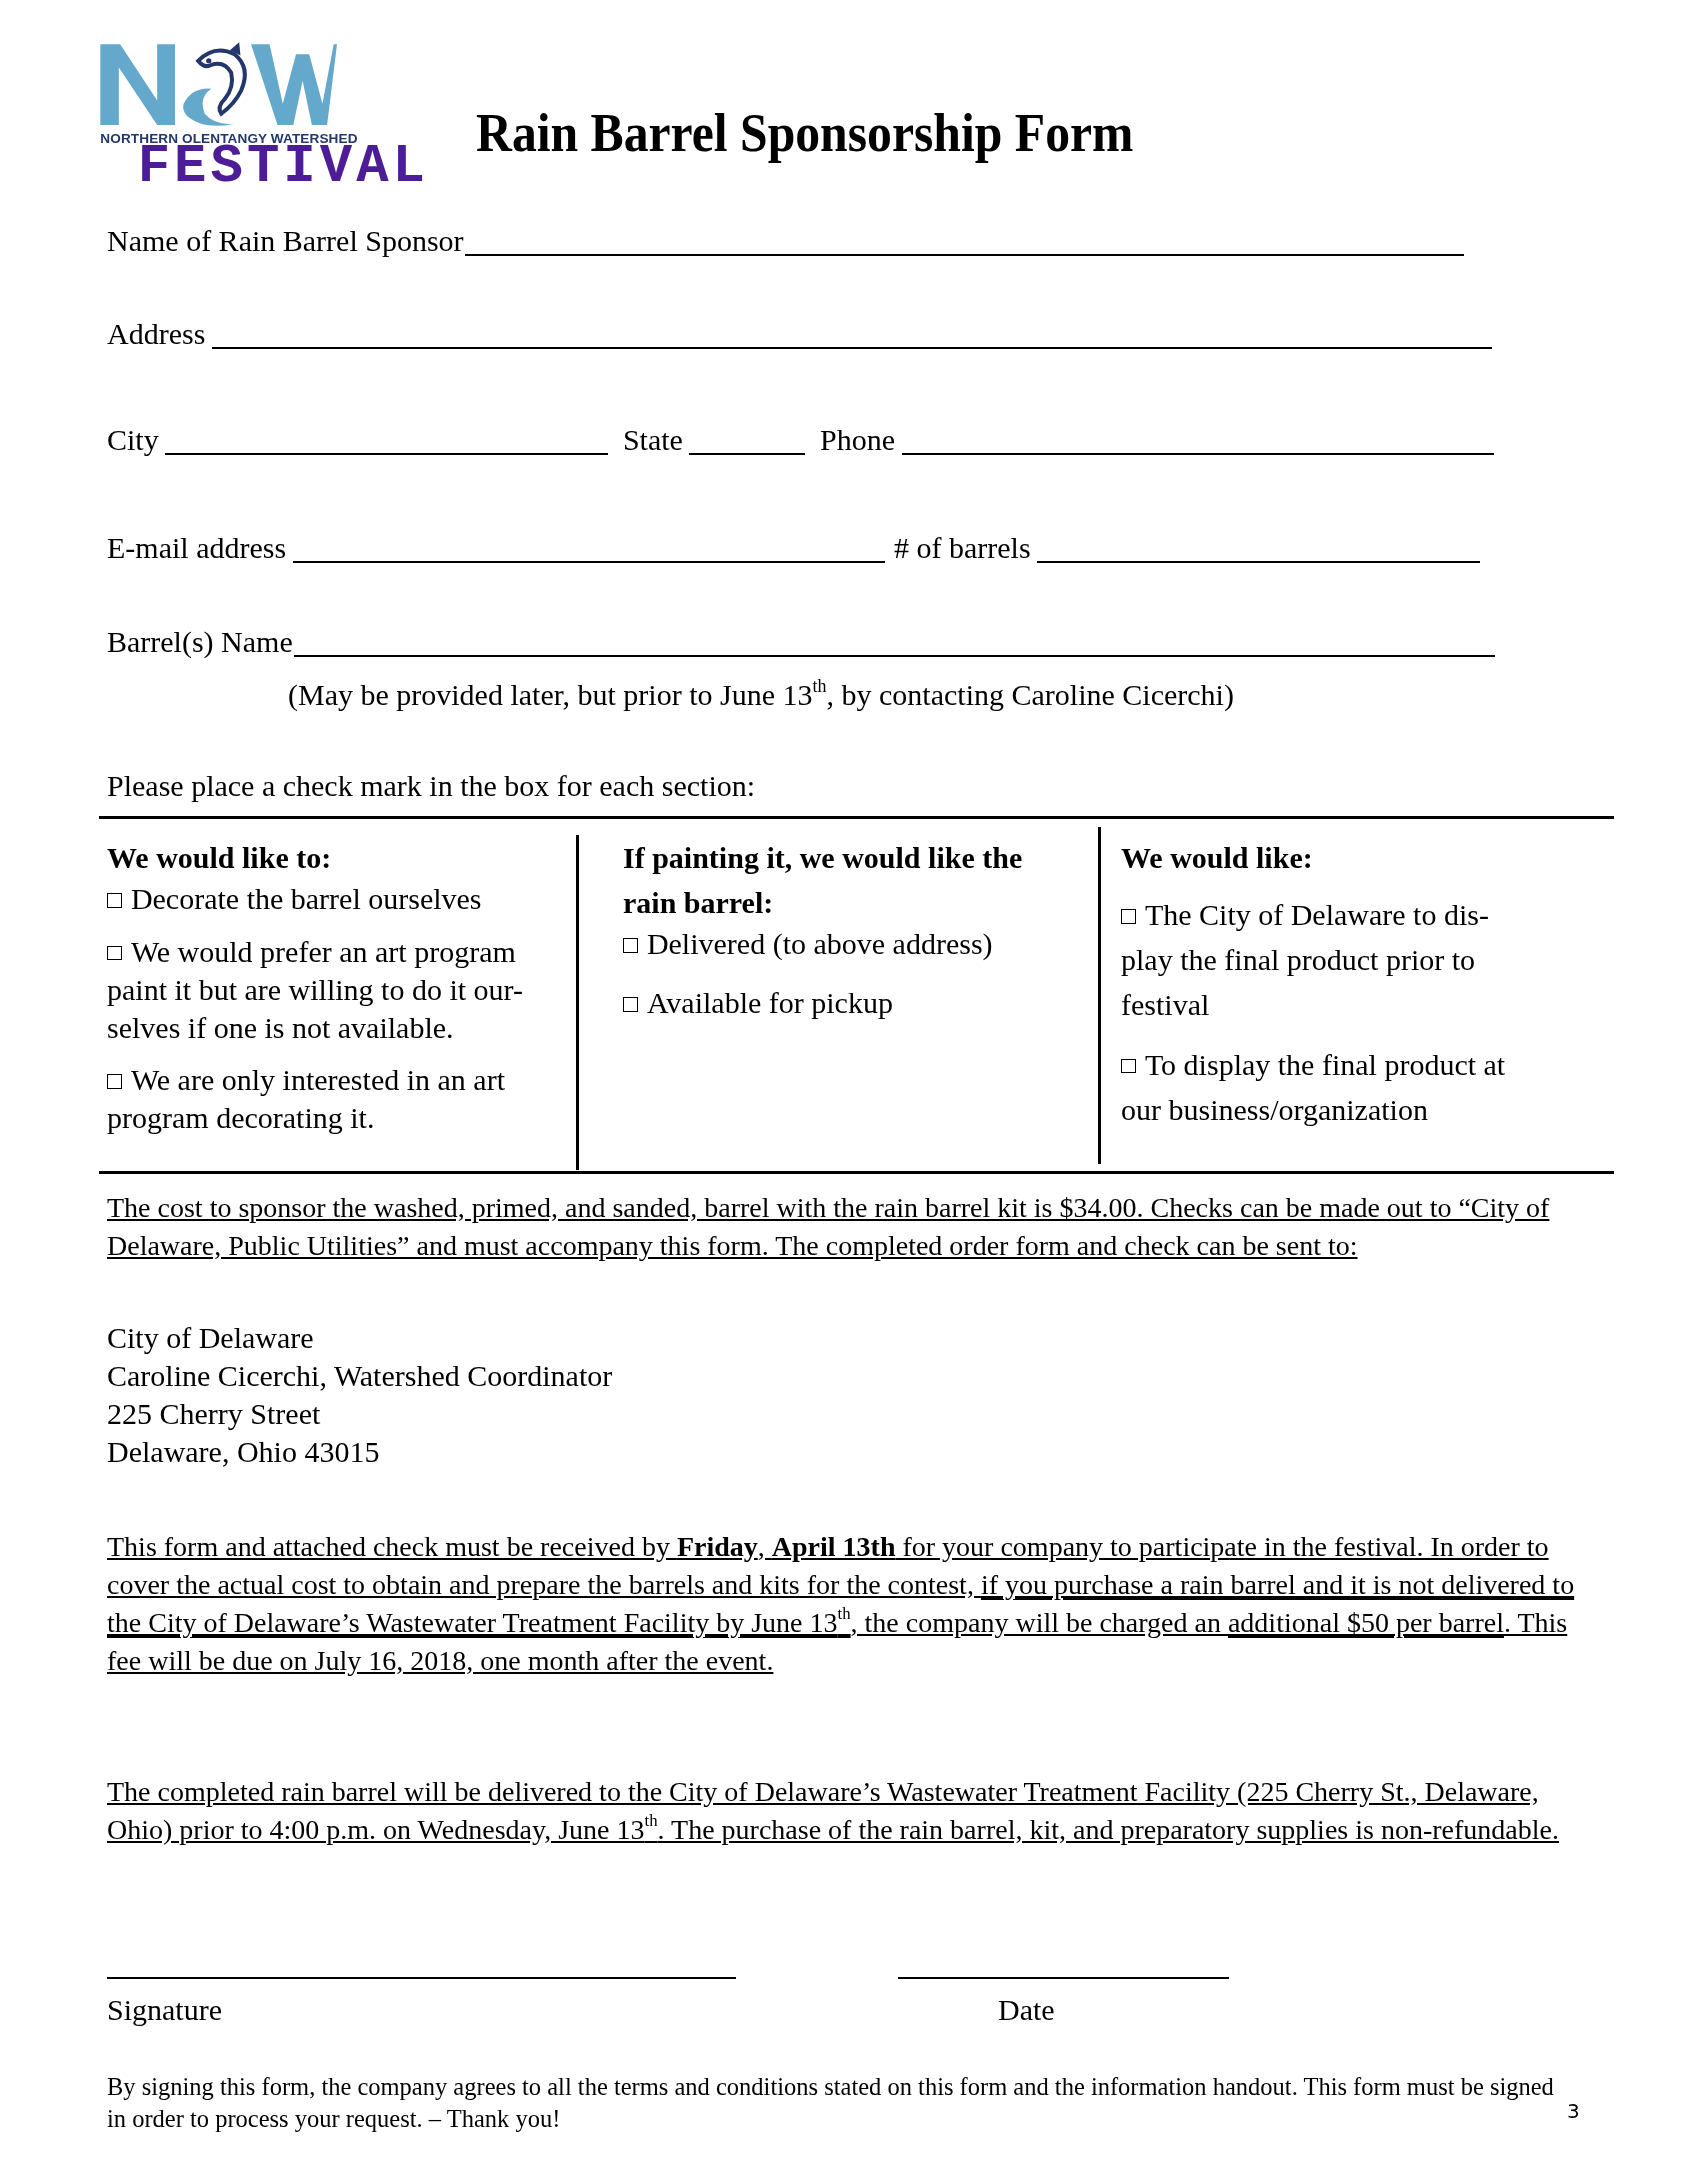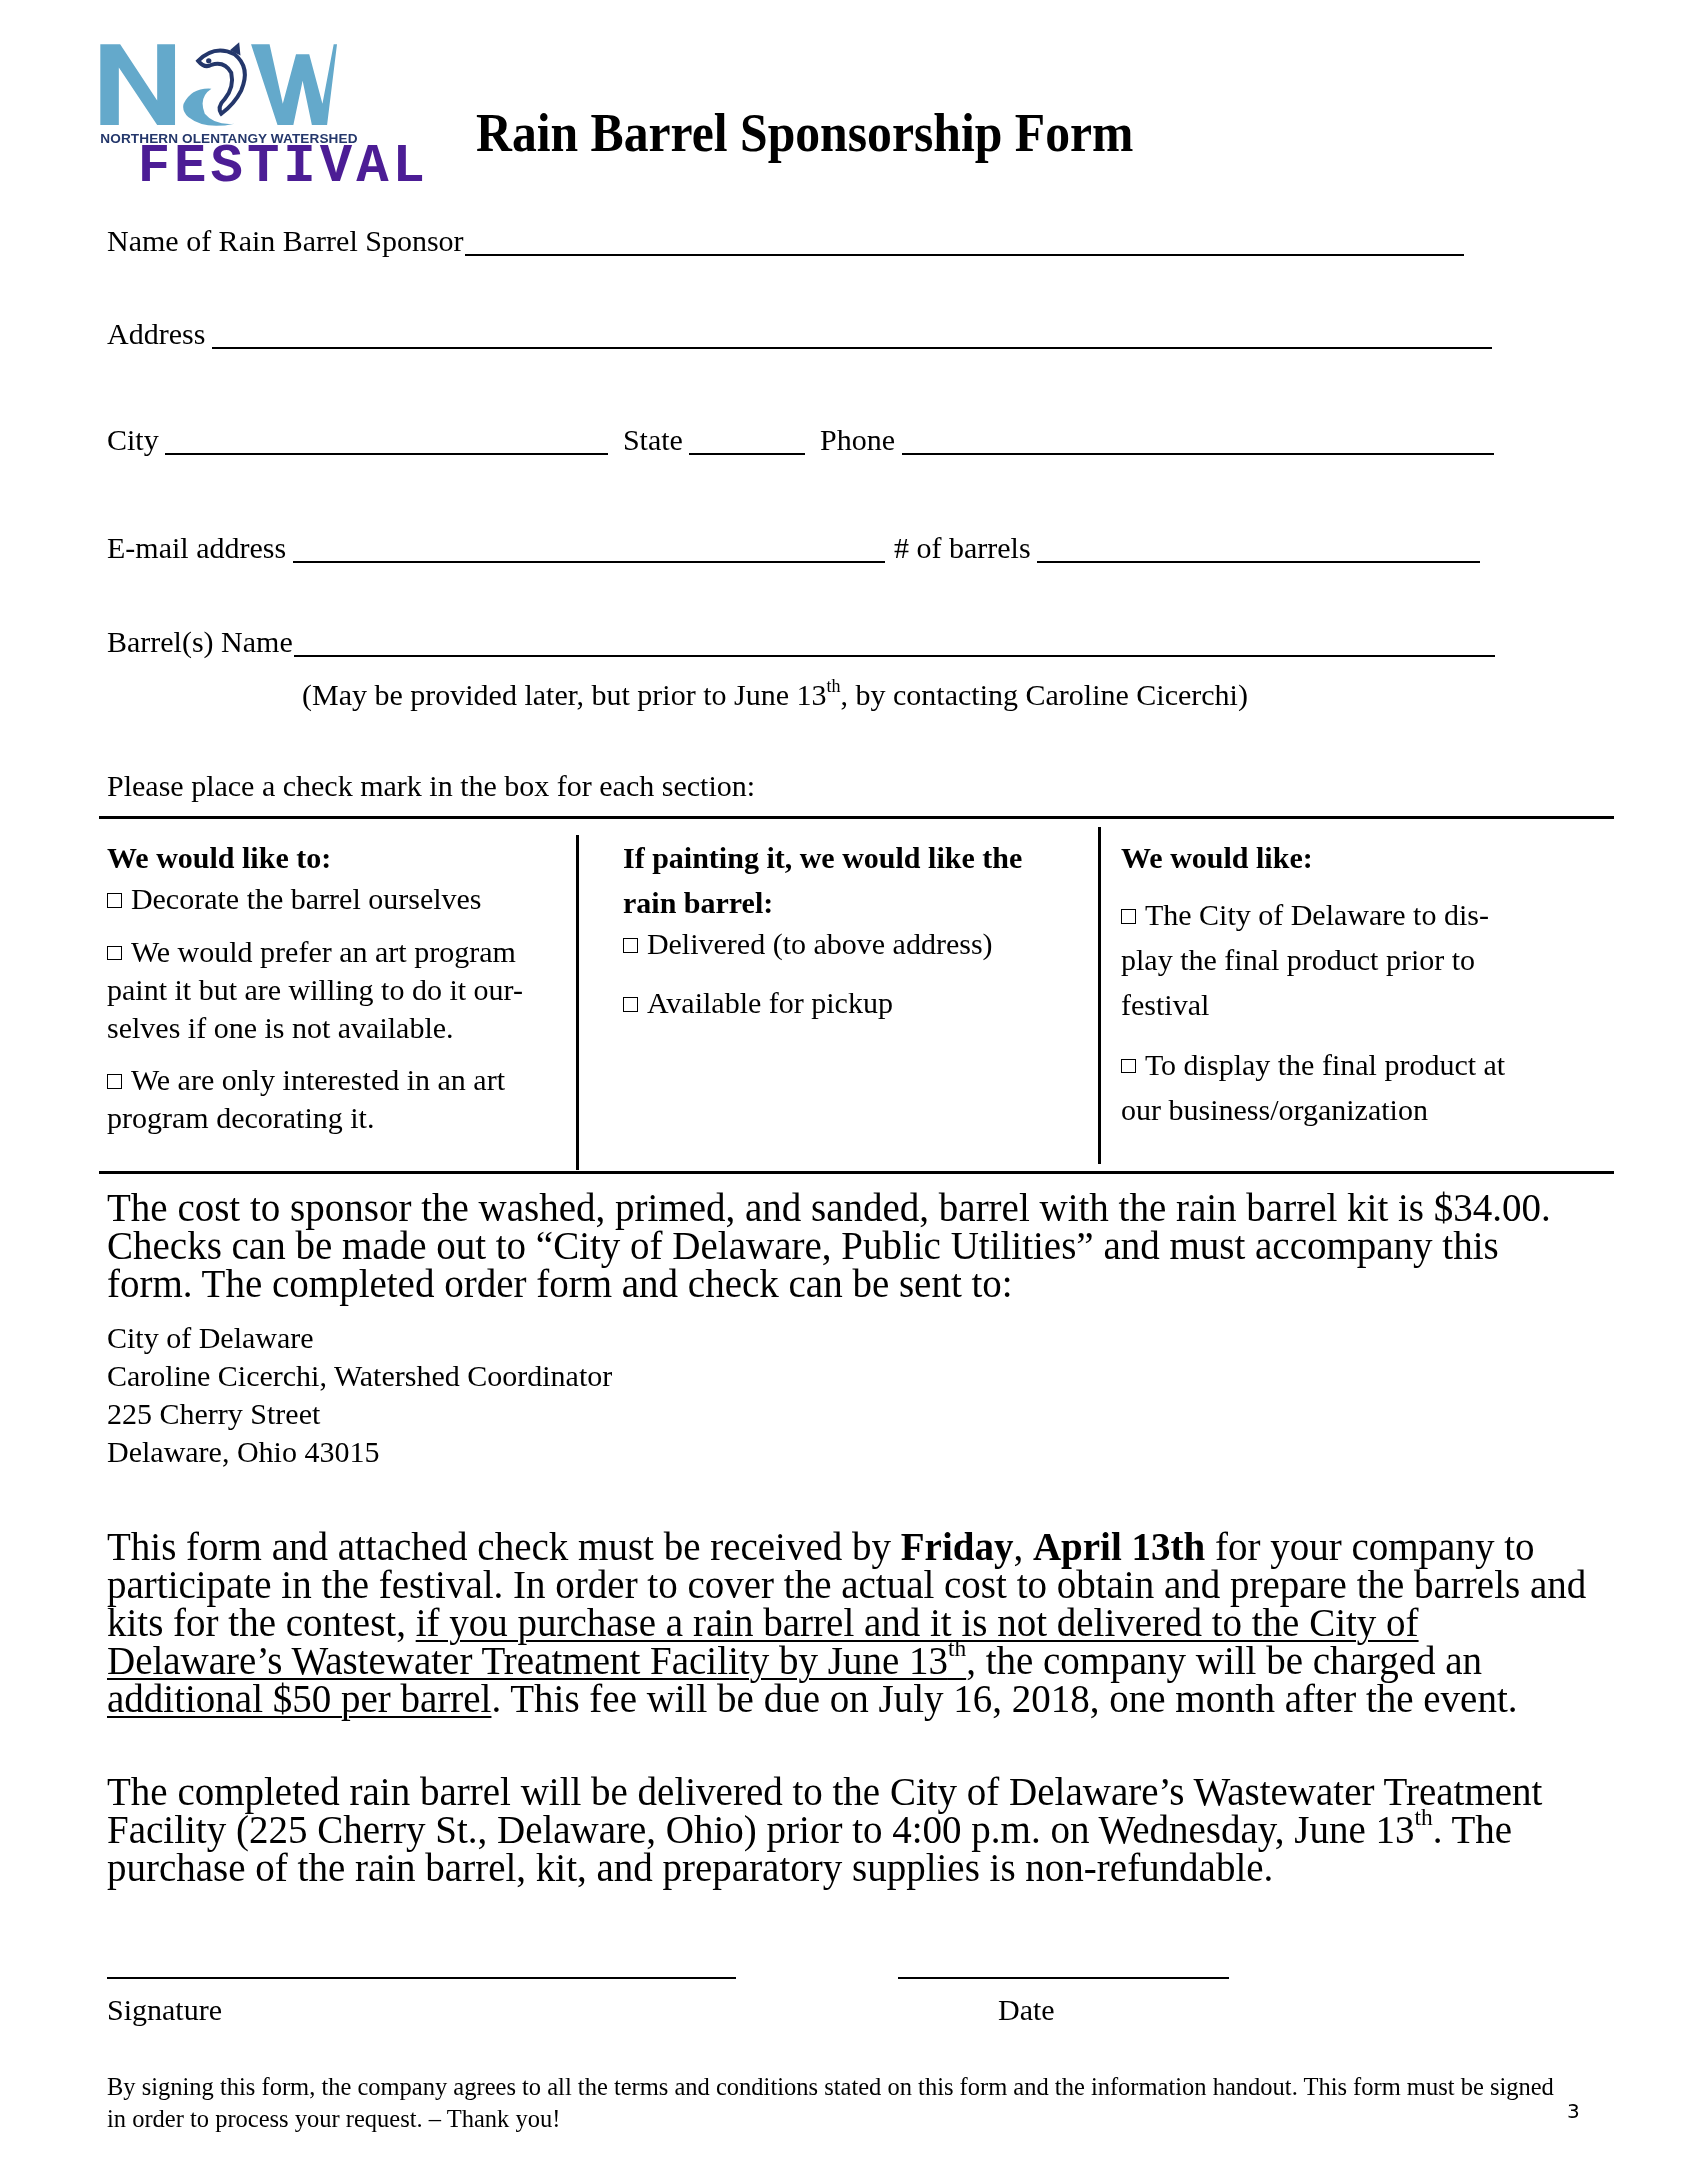--- a/index.html
+++ b/index.html
@@ -12,33 +12,33 @@
               font-weight: bold; font-size: 13.6px; color: #24376b; letter-spacing: 0.1px; white-space: nowrap; }
   .logo-fest { position: absolute; left: -1.3px; top: 99px; font-family: Liberation Mono, monospace;
                font-weight: bold; font-size: 54px; color: #4c1d95; letter-spacing: 4px; line-height: 1; margin-left: 40px; }
   .title { left: 476px; top: 106px; font-size: 54px; font-weight: bold; white-space: nowrap; line-height: 1;
            transform: scaleX(0.92); transform-origin: left top; }
   .line-row { position: absolute; left: 107px; font-size: 30px; white-space: nowrap; line-height: 1;
               display: flex; align-items: flex-end; }
   .blank { display: inline-block; border-bottom: 2px solid #000; height: 26.5px; margin-left: 6.6px; }
   .lbl { display: inline-block; margin-left: 14.6px; }
   .lbl.first { margin-left: 0; }
-  .note { position: absolute; left: 288px; top: 678px; font-size: 30px; white-space: nowrap; margin-left: 14px; }
+  .note { position: absolute; left: 288px; top: 678px; font-size: 30px; white-space: nowrap; }
   sup { font-size: 60%; line-height: 0; vertical-align: 0.75em; }
   .instr { position: absolute; left: 107px; top: 769px; font-size: 30px; white-space: nowrap; }
   .hr-top { position: absolute; left: 99px; top: 816px; width: 1515px; height: 3.3px; background: #000; }
   .hr-bot { position: absolute; left: 99px; top: 1171px; width: 1515px; height: 3.3px; background: #000; }
   .vdiv { position: absolute; width: 2.6px; background: #000; }
   .col { position: absolute; top: 835px; font-size: 30px; line-height: 38px; }
   .col h3 { margin: 0; font-size: 30px; font-weight: bold; line-height: 45px; }
   .col .opt { margin: 0; }
   .col .gap { margin-top: 14.6px; }
   .box { display: inline-block; width: 14.6px; height: 14.6px; border: 1.7px solid #000; margin-right: 9.3px;
          vertical-align: 1.3px; box-sizing: border-box; cursor: pointer; }
-  .para { position: absolute; left: 107px; width: 1482px; font-size: 39px; line-height: 38px; }
+  .para { position: absolute; left: 107px; width: 1482px; font-size: 28px; line-height: 38px; text-decoration: underline; }
   .addr { position: absolute; left: 107px; top: 1319px; font-size: 30px; line-height: 38px; }
   .u { text-decoration: underline; text-decoration-thickness: 2px; text-underline-offset: 4px; }
   .sig-line { position: absolute; top: 1977px; height: 2px; background: #000; }
   .sig-lbl { position: absolute; top: 1993px; font-size: 30px; }
   .footer { position: absolute; left: 107px; top: 2071px; width: 1456px; font-size: 24.5px; line-height: 32px; }
   .pageno { position: absolute; left: 1567px; top: 2099px; font-family: "DejaVu Sans", "Liberation Sans", sans-serif; font-size: 20px; }
 </style>
 </head>
 <body>
 

